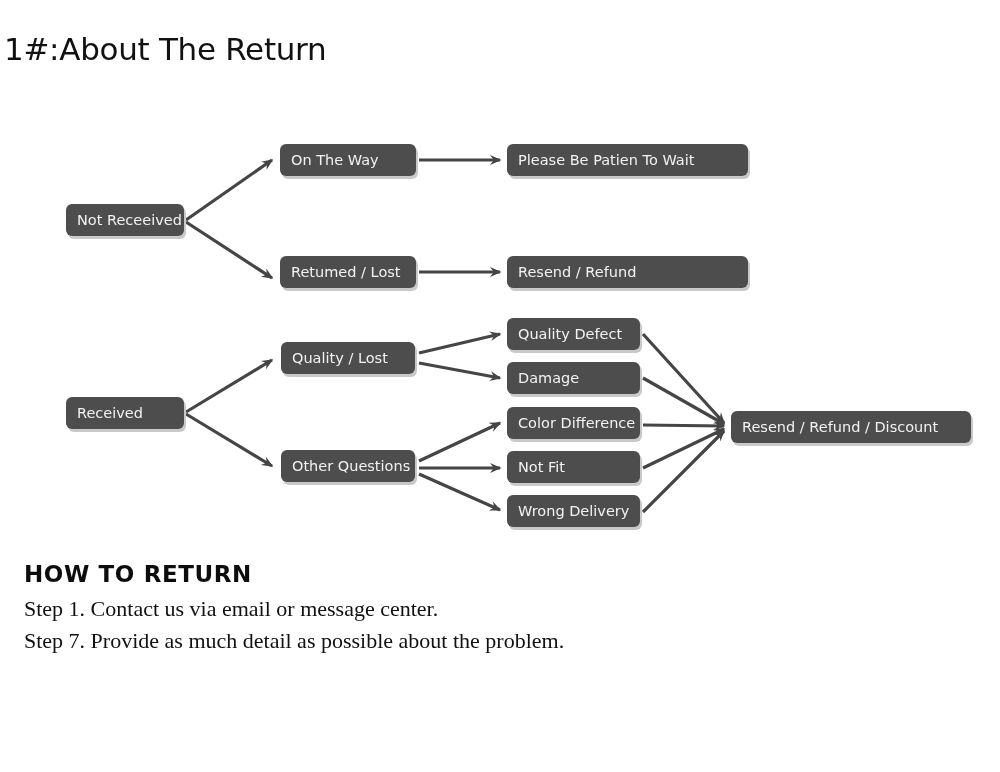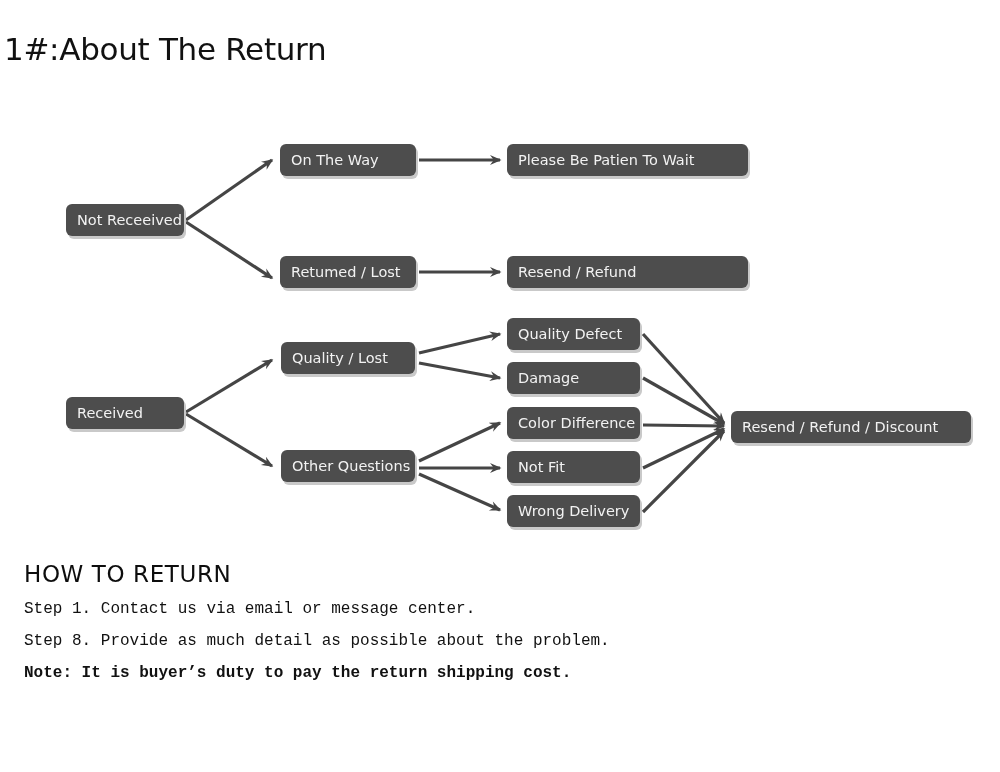--- a/index.html
+++ b/index.html
@@ -56,30 +56,30 @@
     fill: #454545;
   }
   #howto {
     position: absolute;
     left: 24px;
     top: 560px;
     width: 700px;
   }
   #howto-heading {
     font-family: "DejaVu Sans", sans-serif;
-    font-weight: normal;
+    font-weight: bold;
     font-size: 23px;
     color: #0d0d0d;
     letter-spacing: 0.6px;
     margin: 0 0 5px 0;
     line-height: 28px;
   }
   .step-line {
-    font-family: Liberation Mono, monospace;
-    font-size: 16px;
+    font-family: Liberation Serif, serif;
+    font-size: 22px;
     color: #111111;
     line-height: 32px;
     white-space: nowrap;
   }
   .step-line.bold {
     font-weight: bold;
   }
 </style>
 </head>
 <body>
@@ -201,15 +201,14 @@
     <rect class="node-shadow" x="733" y="304" width="240" height="32"></rect>
     <rect class="node-box" x="731" y="301" width="240" height="32"></rect>
     <text class="node-label" x="742" y="318">Resend / Refund / Discount</text>
   </g>
 
 </svg>
 
 <div id="howto">
   <div id="howto-heading">HOW TO RETURN</div>
   <div class="step-line">Step 1. Contact us via email or message center.</div>
-  <div class="step-line">Step 8. Provide as much detail as possible about the problem.</div>
-  <div class="step-line bold">Note: It is buyer’s duty to pay the return shipping cost.</div>
+  <div class="step-line">Step 7. Provide as much detail as possible about the problem.</div>
 </div>
 
 </body></html>

